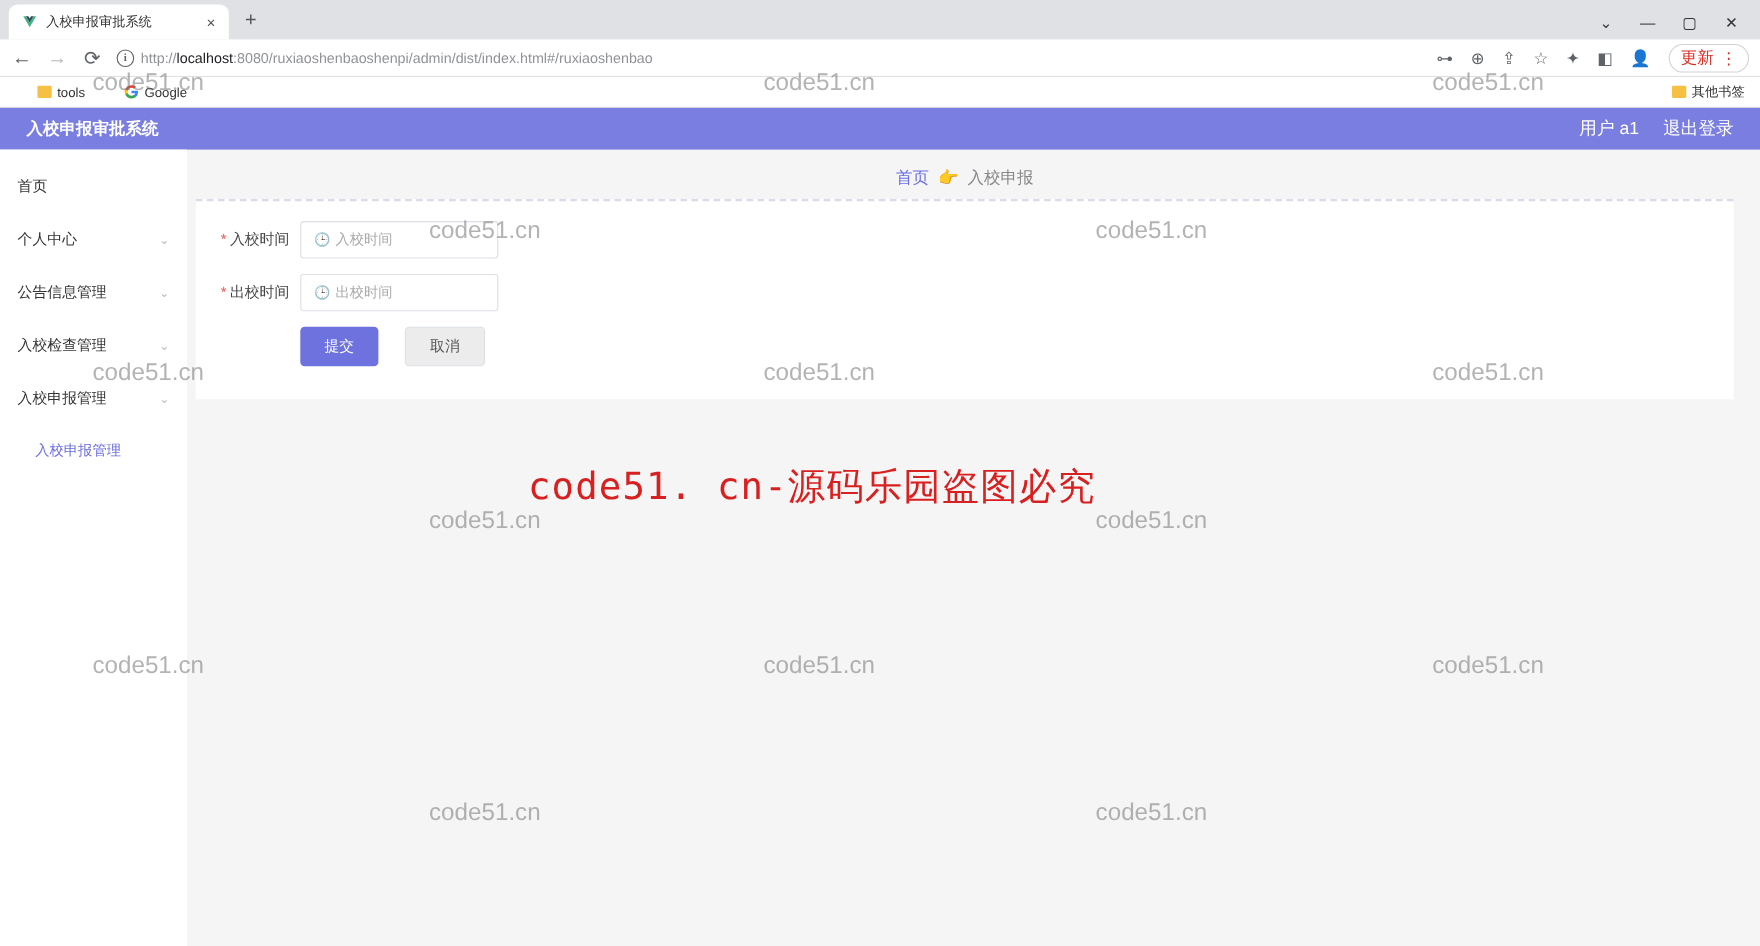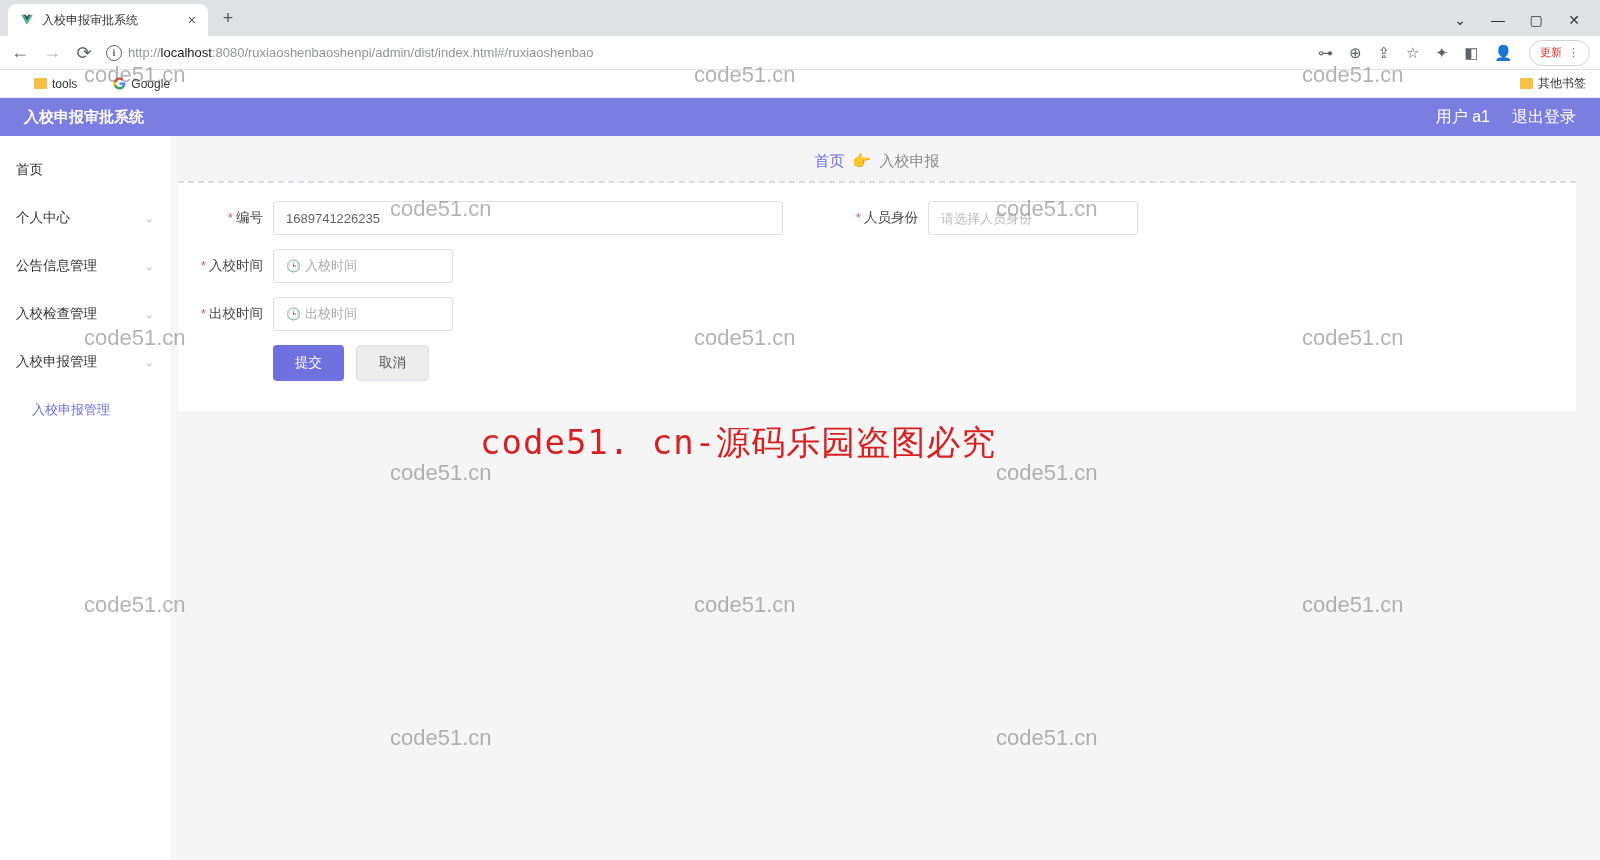--- a/index.html
+++ b/index.html
@@ -14,21 +14,21 @@
     .window-controls { margin-left: auto; display: flex; gap: 18px; margin-bottom: 8px; padding-right: 8px; color: #333; font-size: 14px; }
     .window-controls span { width: 20px; text-align: center; }
 
     .addr-bar-row { height: 34px; background: #fff; display: flex; align-items: center; padding: 0 10px; gap: 12px; border-bottom: 1px solid #e0e0e0; }
     .nav-btn { color: #5f6368; font-size: 18px; width: 20px; text-align: center; }
     .addr-bar { flex: 1; display: flex; align-items: center; gap: 6px; font-size: 13px; color: #5f6368; }
     .addr-info-icon { width: 16px; height: 16px; border: 1.5px solid #5f6368; border-radius: 50%; display: inline-flex; align-items: center; justify-content: center; font-size: 10px; font-weight: bold; font-family: serif; }
     .url-text { color: #909295; }
     .url-host { color: #202124; }
     .toolbar-icons { display: flex; align-items: center; gap: 16px; color: #5f6368; font-size: 15px; }
-    .update-btn { border: 1px solid #d0d3d8; border-radius: 14px; height: 26px; display: flex; align-items: center; padding: 0 10px; gap: 6px; color: #d93025; font-size: 11px; }
+    .update-btn { border: 1px solid #d0d3d8; border-radius: 14px; height: 26px; display: flex; align-items: center; padding: 0 10px; gap: 6px; color: #d93025; font-size: 15px; }
 
     .bookmarks-bar { height: 28px; background: #fff; display: flex; align-items: center; padding: 0 14px; gap: 16px; font-size: 12px; color: #333; border-bottom: 1px solid #e5e5e5; }
     .bookmark-item { display: flex; align-items: center; gap: 5px; margin-left: 20px; }
     .folder-icon { width: 13px; height: 11px; background: #f5c044; border-radius: 1px; display: inline-block; }
     .google-icon { width: 13px; height: 13px; display: inline-flex; font-weight: bold; font-family: Arial; }
     .other-bookmarks { margin-left: auto; }
 
     
     .app-header { height: 38px; background: #7a7ee0; color: #fff; display: flex; align-items: center; padding: 0 24px; font-size: 15px; font-weight: 600; }
     .header-right { margin-left: auto; display: flex; gap: 22px; font-size: 16px; font-weight: normal; }
@@ -51,21 +51,21 @@
     .col { display: flex; align-items: center; }
     .label { width: 85px; text-align: right; font-size: 13.5px; color: #444; padding-right: 10px; }
     .req::before { content: "*"; color: #e55; margin-right: 3px; }
     .input { height: 34px; border: 1px solid #dcdfe6; border-radius: 3px; padding: 0 12px; font-size: 13px; color: #606266; outline: none; background: #fff; }
     .input.code { width: 510px; }
     .input.select { width: 210px; }
     .input.date { width: 180px; color: #aaa; }
     .clock { color: #bbb; margin-right: 4px; font-size: 12px; }
     .input::placeholder { color: #bbb; }
 
-    .btn-row { display: flex; gap: 12px; margin-left: 85px; margin-top: 12px; }
+    .btn-row { display: flex; gap: 24px; margin-left: 85px; margin-top: 12px; }
     .btn { height: 36px; padding: 0 22px; border-radius: 4px; font-size: 13.5px; cursor: pointer; border: none; }
     .btn-primary { background: #6e72df; color: #fff; }
     .btn-default { background: #ececec; color: #555; border: 1px solid #dcdfe6; }
 
     
     .watermark { position: absolute; color: #767676; opacity: 0.55; font-size: 22px; pointer-events: none; font-family: Arial, sans-serif; }
     .watermark-red { position: absolute; color: #d82020; font-size: 34px; pointer-events: none; font-family: "SimSun", monospace; letter-spacing: 1px; }
   </style>
 </head>
 <body>
@@ -172,30 +172,20 @@
   </div>
 
   <div class="main">
     <div class="breadcrumb">
       <span class="bc-home">首页</span>
       <span class="bc-sep">👉</span>
       <span class="bc-cur">入校申报</span>
     </div>
 
     <div class="form-panel">
-      <div class="form-row">
-        <div class="col">
-          <span class="label req">编号</span>
-          <input class="input code" value="1689741226235" style="">
-        </div>
-        <div class="col" style="margin-left:60px">
-          <span class="label req">人员身份</span>
-          <input class="input select" placeholder="请选择人员身份" style="">
-        </div>
-      </div>
 
       <div class="form-row">
         <span class="label req">入校时间</span>
         <div class="input date" style="display:flex;align-items:center">
           <span class="clock">🕒</span>
           <span>入校时间</span>
         </div>
       </div>
 
       <div class="form-row">

